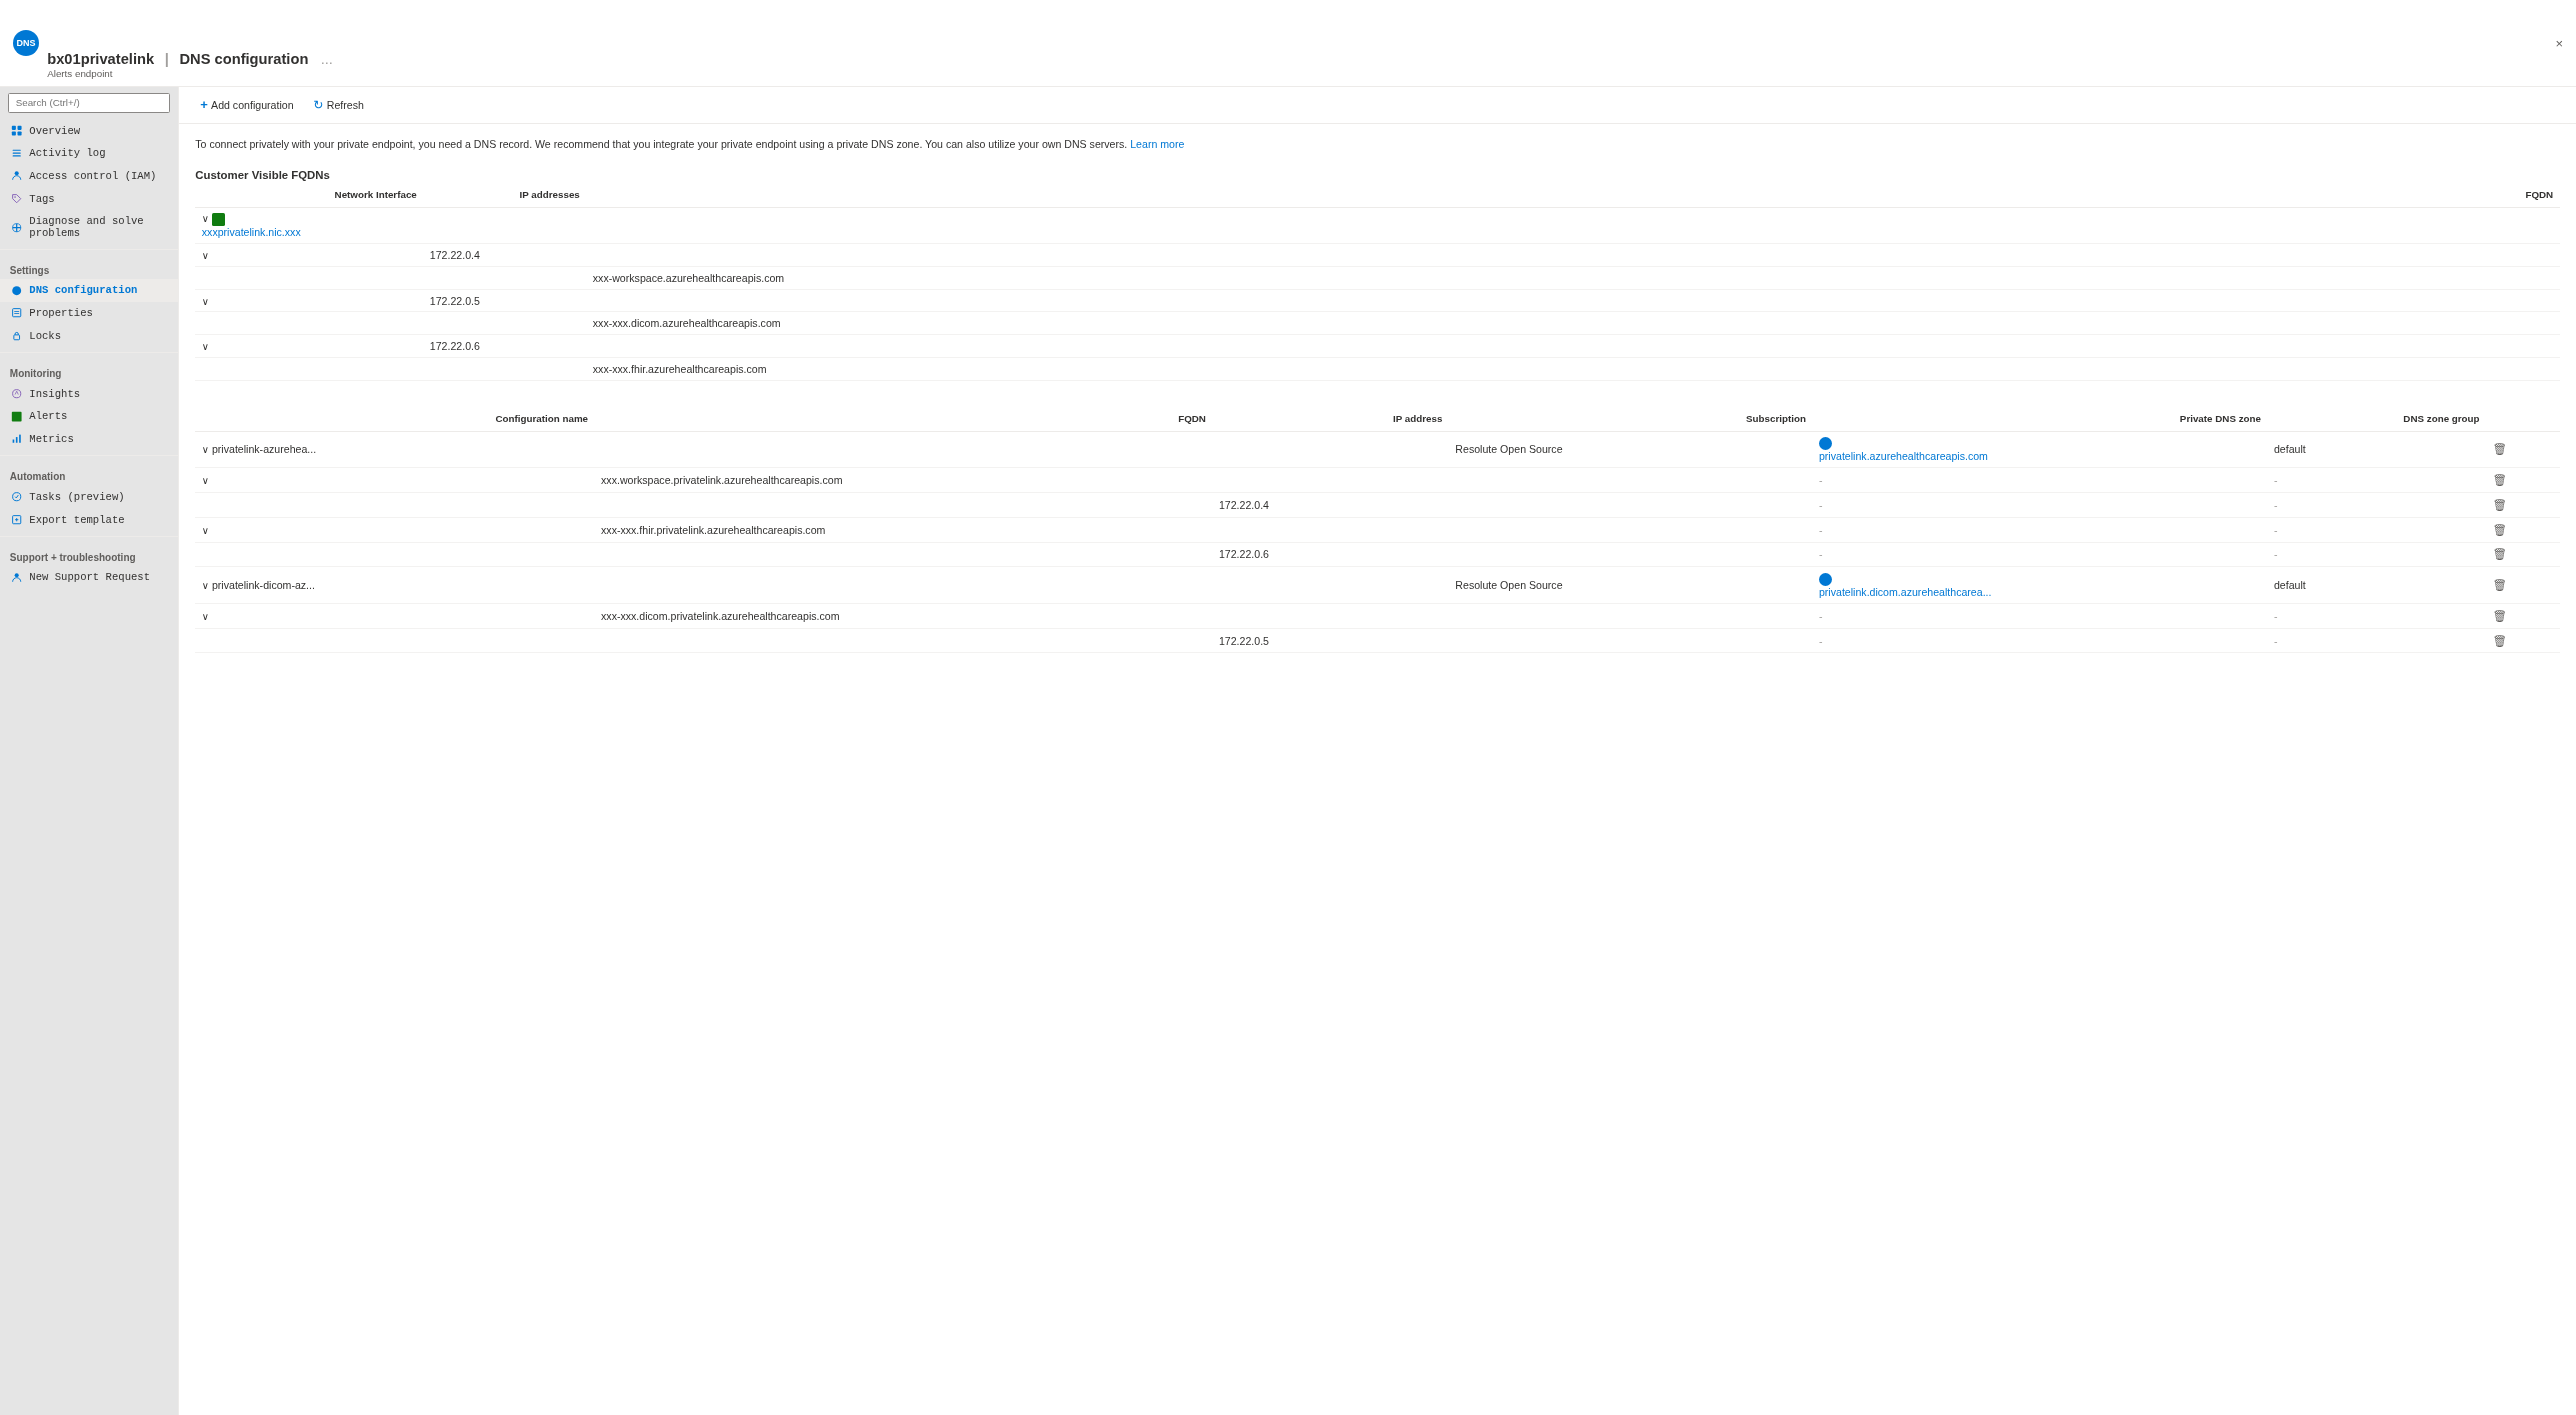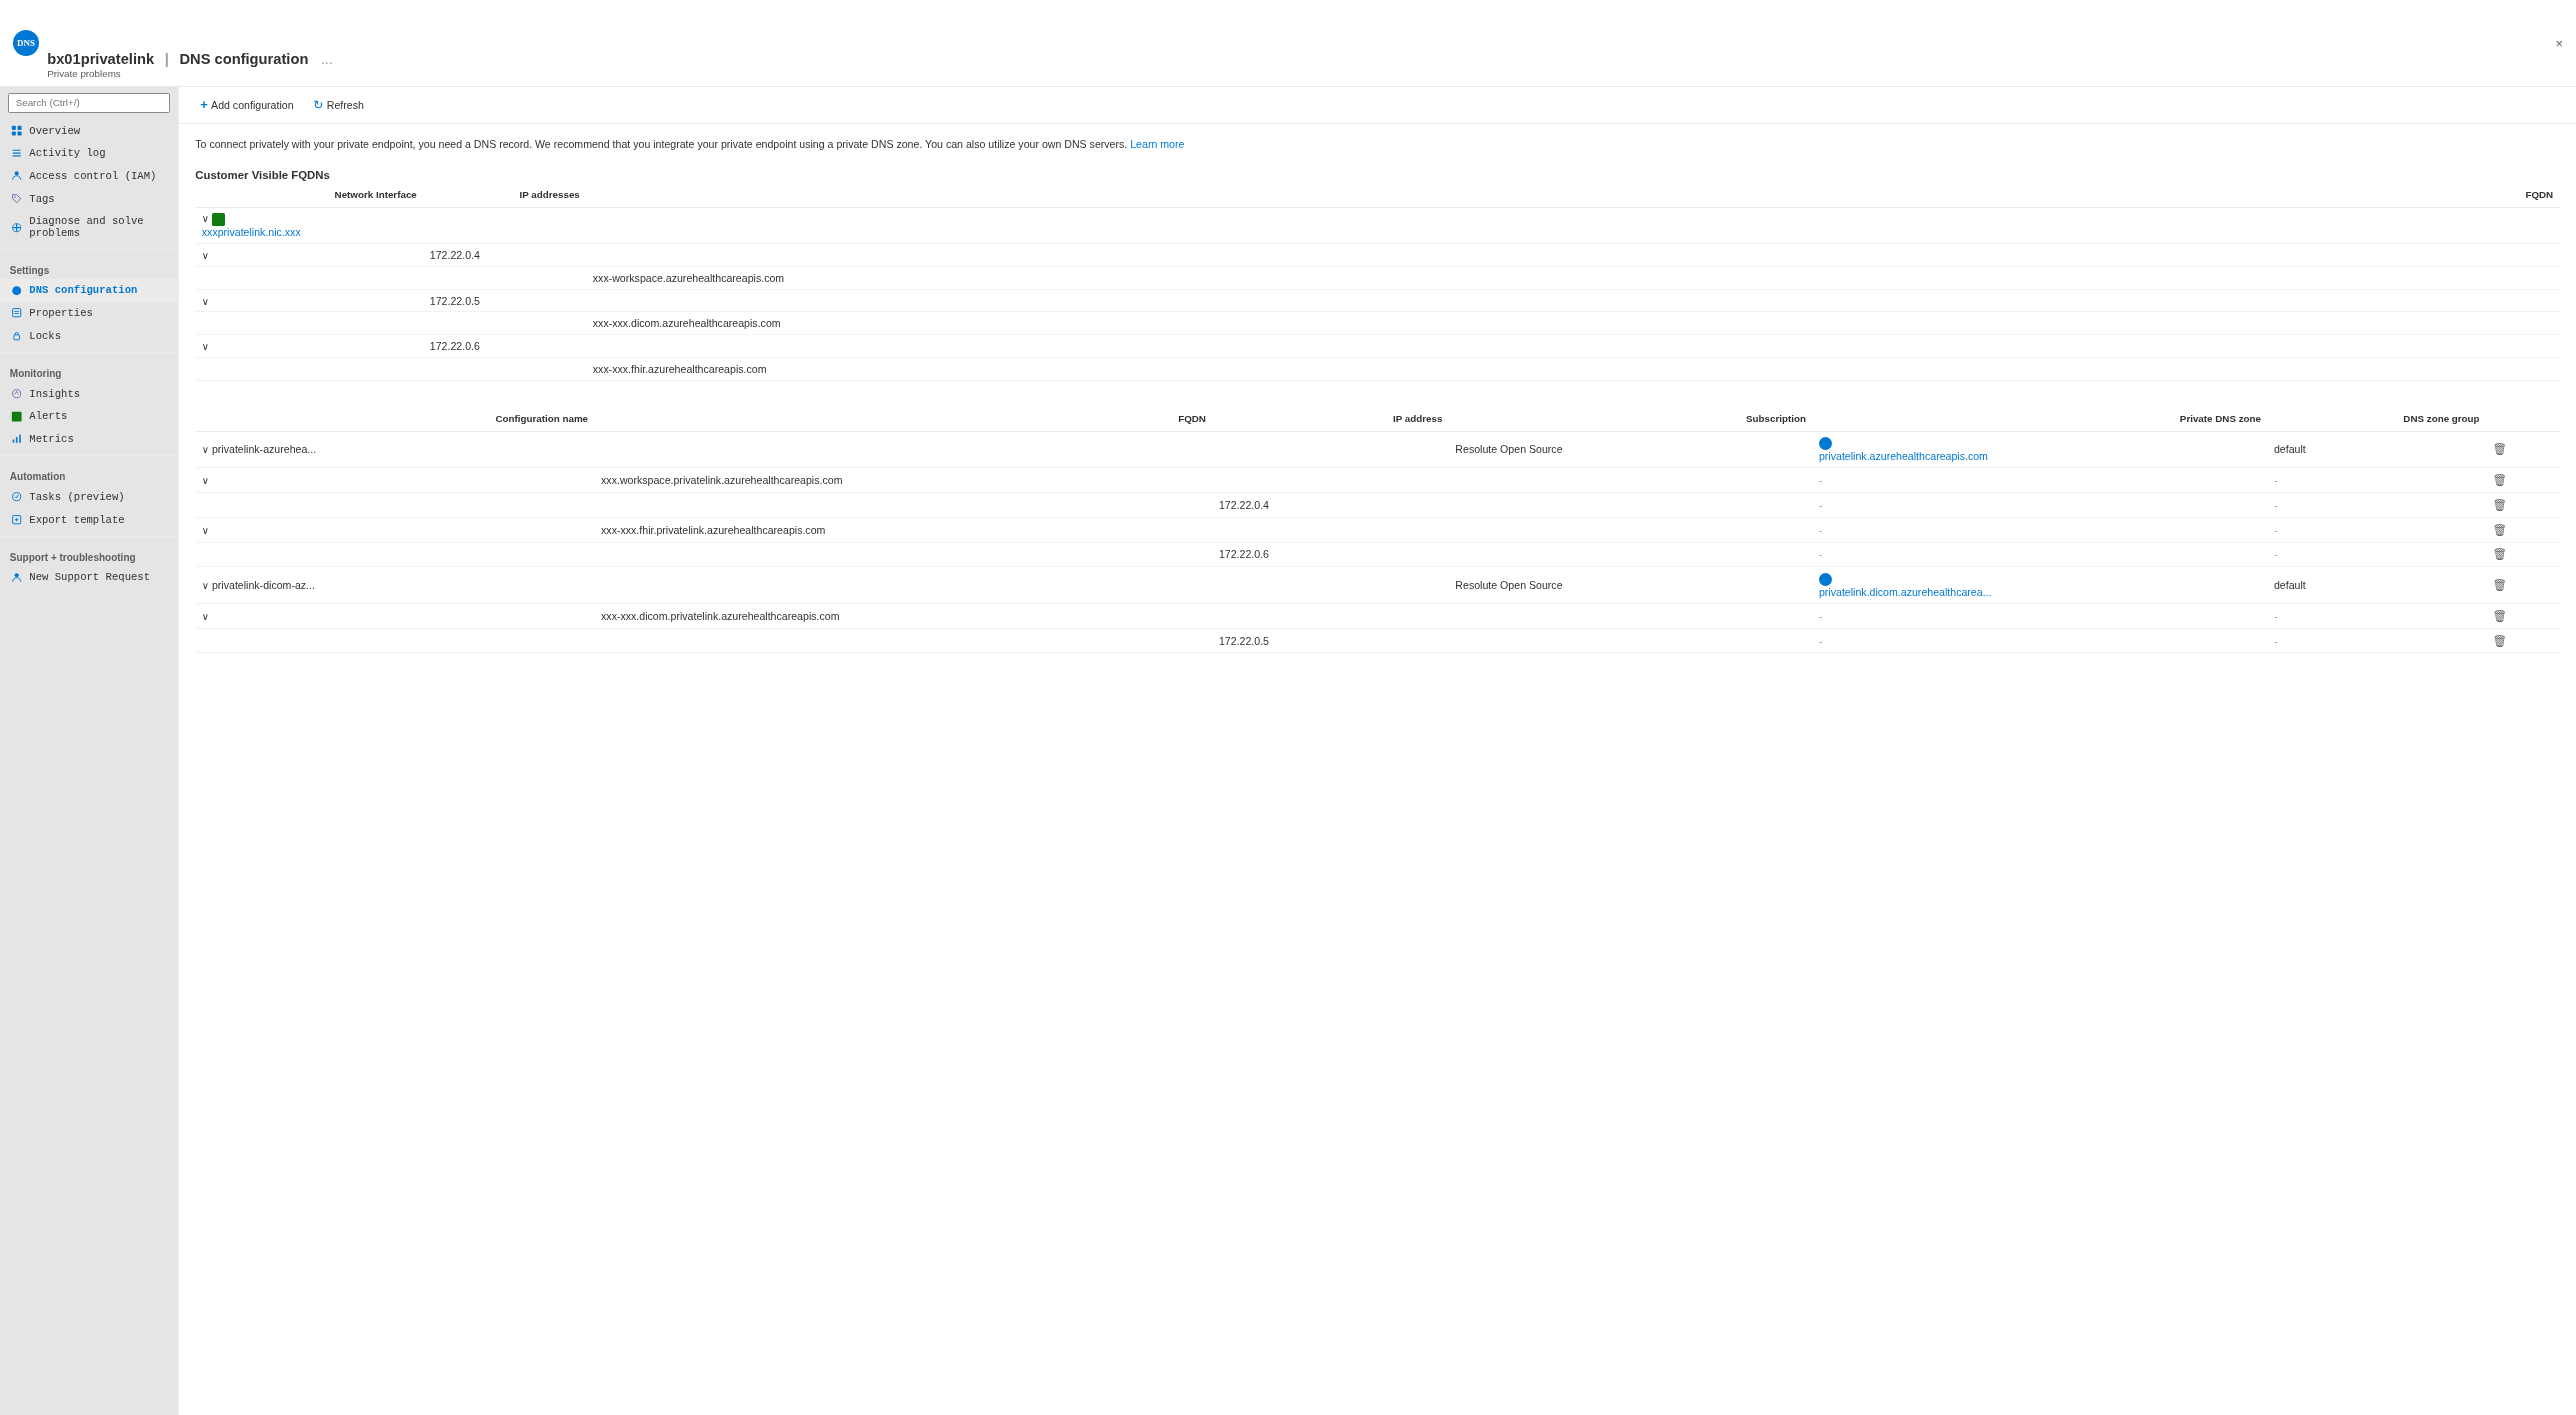--- a/index.html
+++ b/index.html
@@ -1,20 +1,20 @@
 <!DOCTYPE html>
 <html style="font-size:13px"><head>
   <meta charset="utf-8">
   <style>
     * { box-sizing: border-box; margin: 0; padding: 0; }
     body { font-family: 'Segoe UI', Arial, sans-serif; font-size: 10.6px; color: #323130; background: #fff; display: flex; flex-direction: column; height: 100vh; overflow: hidden; }
 
     
     .header { display: flex; align-items: center; padding: 6.5px 13px; border-bottom: 0.8px solid #edebe9; min-height: 46px; position: relative; }
-    .header-avatar { width: 26px; height: 26px; border-radius: 50%; background: #0078d4; color: #fff; display: flex; align-items: center; justify-content: center; font-size: 9px; font-weight: 600; margin-right: 8.2px; flex-shrink: 0; font-family: Liberation Serif, serif; }
+    .header-avatar { width: 26px; height: 26px; border-radius: 50%; background: #0078d4; color: #fff; display: flex; align-items: center; justify-content: center; font-size: 9px; font-weight: 600; margin-right: 8.2px; flex-shrink: 0; }
     .header-title-block { flex: 1; }
     .header-title { font-size: 14.7px; font-weight: 600; color: #323130; margin-top: 44px; }
     .header-title span { color: #323130; }
     .header-title .divider { color: #a19f9d; margin: 0 6.5px; }
     .header-subtitle { font-size: 9.8px; color: #605e5c; margin-top: 1.6px; }
     .header-close { position: absolute; right: 13px; top: 50%; transform: translateY(-50%); font-size: 13px; color: #605e5c; cursor: pointer; }
 
     
     .layout { display: flex; flex: 1; overflow: hidden; }
 
@@ -72,21 +72,21 @@
 
 <div class="header">
   <div class="header-avatar">DNS</div>
   <div class="header-title-block">
     <div class="header-title">
       <span>bx01privatelink</span>
       <span class="divider">|</span>
       <span>DNS configuration</span>
       <span style="color:#a19f9d;font-size:14.7px;margin-left:8.2px;font-weight:400;">...</span>
     </div>
-    <div class="header-subtitle">Private problems</div>
+    <div class="header-subtitle">Alerts endpoint</div>
   </div>
   <div class="header-close">×</div>
 </div>
 
 <div class="layout">
 
   <div class="sidebar">
     <div class="sidebar-search">
       <input type="text" placeholder="Search (Ctrl+/)" style="">
     </div>

